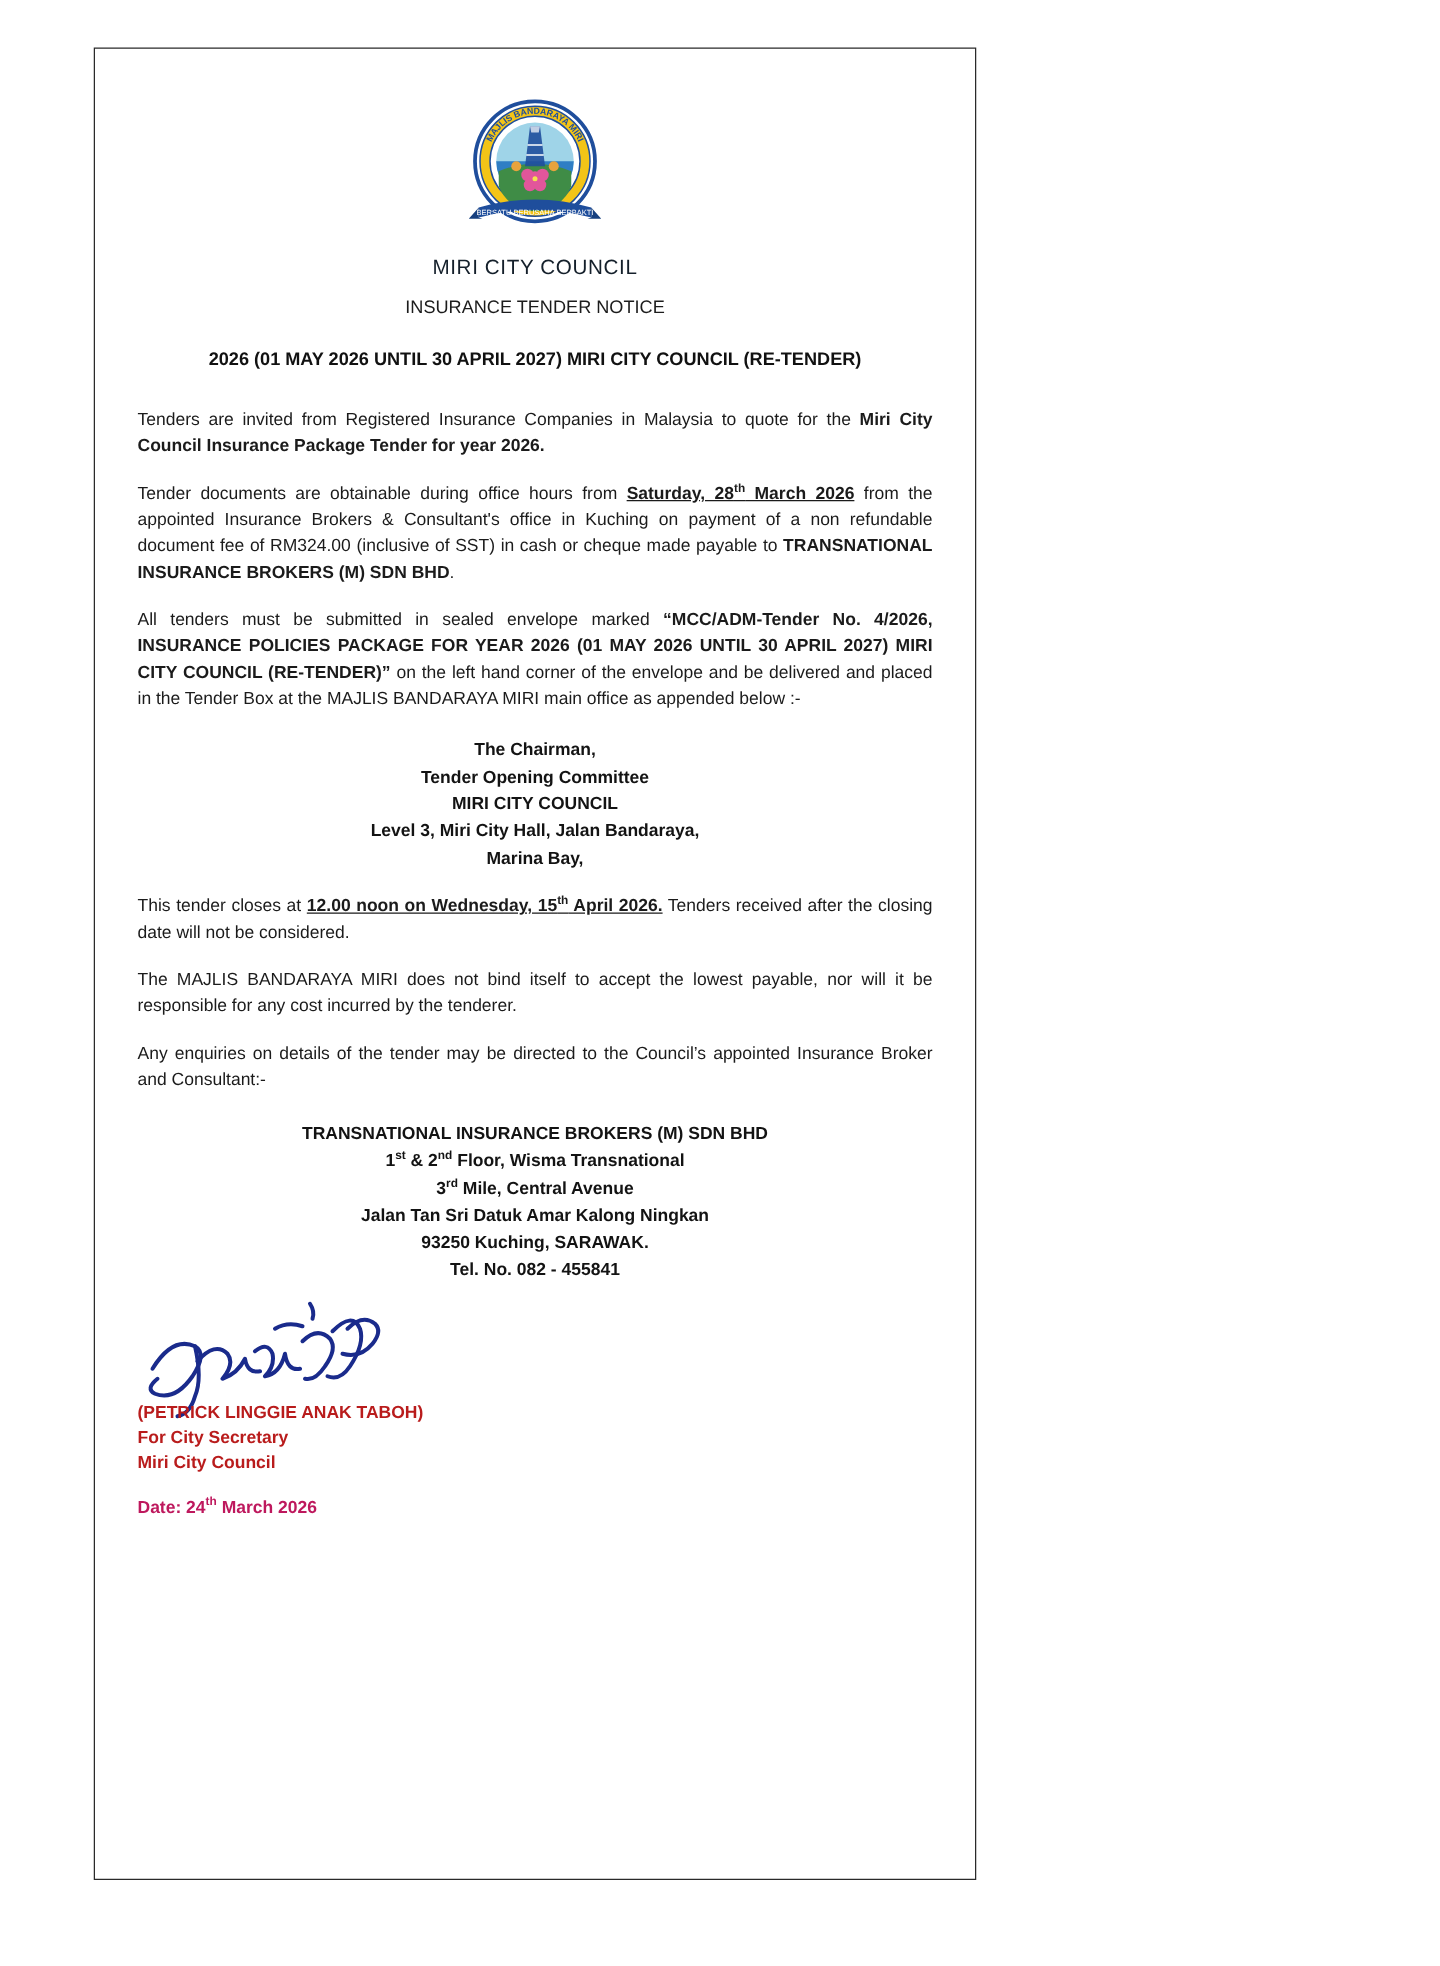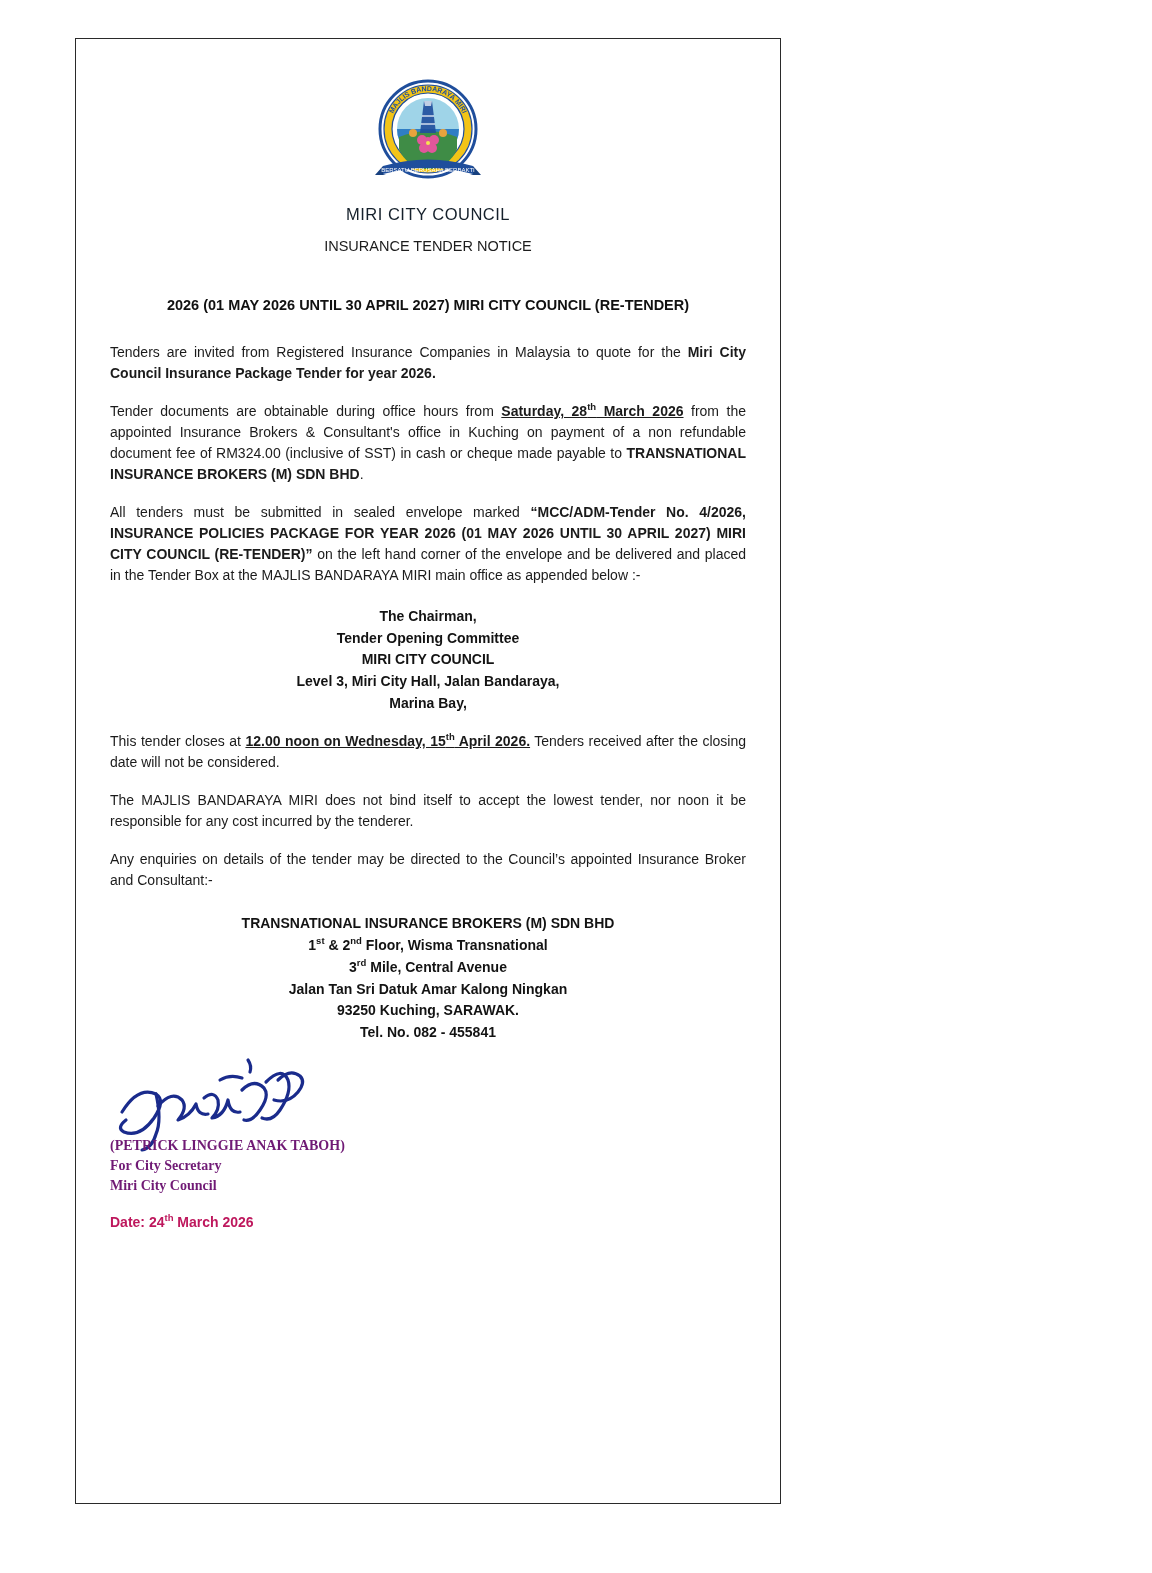--- a/index.html
+++ b/index.html
@@ -51,21 +51,21 @@
     font-size: 16.5px;
     letter-spacing: 0.5px;
     color: #15202b;
     margin-top: 2px;
     margin-bottom: 14px;
   }
   .notice-kicker {
     text-align: center;
     font-size: 14.5px;
     color: #1c1c1c;
-    margin-bottom: 20px;
+    margin-bottom: 3px;
   }
   .notice-title {
     text-align: center;
     font-size: 14.5px;
     font-weight: bold;
     line-height: 1.45;
     color: #111;
     padding: 0 6px;
   }
 
@@ -109,22 +109,21 @@
     left: -10px;
     top: -16px;
   }
   .sig-lines {
     position: absolute;
     left: 0;
     top: 66px;
     font-size: 14px;
     font-weight: bold;
     line-height: 1.45;
-    color: #701a75;
-    font-family: Liberation Serif, serif;
+    color: #b91c1c;
   }
   .date-line {
     margin-top: 24px;
     font-size: 14px;
     font-weight: bold;
     color: #be185d;
   }
 </style>
 </head>
 <body>
@@ -198,21 +197,21 @@
       <div>Tender Opening Committee</div>
       <div>MIRI CITY COUNCIL</div>
       <div>Level 3, Miri City Hall, Jalan Bandaraya,</div>
       <div>Marina Bay,</div>
     </div>
 
     <p class="para">
       <span>This tender closes at </span><b class="u"><span>12.00 noon on Wednesday, 15</span><sup>th</sup><span> April 2026.</span></b><span> Tenders received after the closing date will not be considered.</span>
     </p>
 
-    <p class="para">The MAJLIS BANDARAYA MIRI does not bind itself to accept the lowest tender, nor noon it be responsible for any cost incurred by the tenderer.</p>
+    <p class="para">The MAJLIS BANDARAYA MIRI does not bind itself to accept the lowest payable, nor will it be responsible for any cost incurred by the tenderer.</p>
 
     <p class="para">Any enquiries on details of the tender may be directed to the Council’s appointed Insurance Broker and Consultant:-</p>
 
     <div class="addr broker">
       <div>TRANSNATIONAL INSURANCE BROKERS (M) SDN BHD</div>
       <div><span>1</span><sup>st</sup><span> &amp; 2</span><sup>nd</sup><span> Floor, Wisma Transnational</span></div>
       <div><span>3</span><sup>rd</sup><span> Mile, Central Avenue</span></div>
       <div>Jalan Tan Sri Datuk Amar Kalong Ningkan</div>
       <div>93250 Kuching, SARAWAK.</div>
       <div>Tel. No. 082 - 455841</div>

